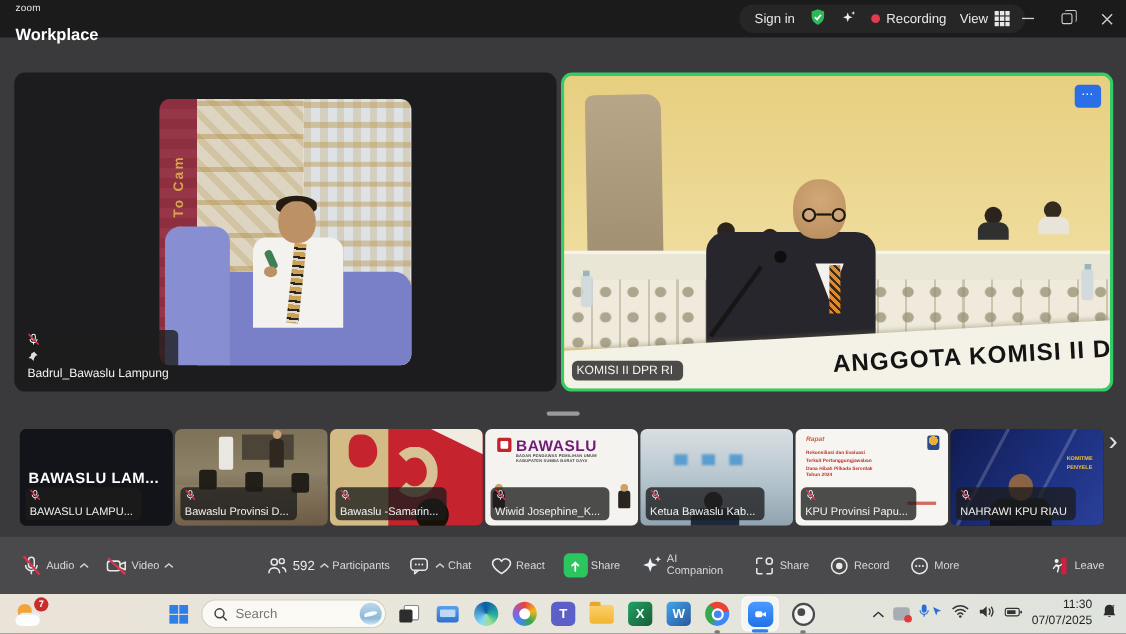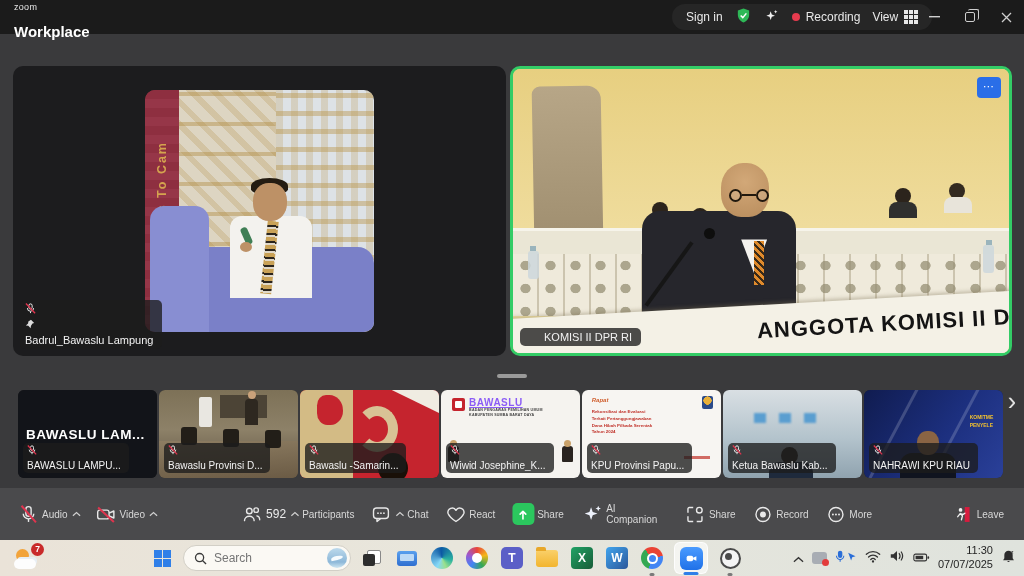--- a/index.html
+++ b/index.html
@@ -104,21 +104,21 @@
   .t3 { background:#c5242e; }
   .t3 .cream { position:absolute; left:0; top:0; width:38%; height:100%; background:#d3bb85; }
   .t3 .blob { position:absolute; left:12%; top:6%; width:26px; height:30px; background:#c5242e; border-radius:40% 60% 55% 45%; }
   .t3 .ring { position:absolute; left:40%; top:18%; width:42px; height:46px; border:10px solid #d8c295; border-radius:50%; border-left-color:transparent; }
   .t3 .cornr { position:absolute; right:0; top:0; width:34%; height:26%; background:#f0ece2; clip-path:polygon(100% 0,0 0,100% 100%); }
   .t3 .head { position:absolute; left:56%; bottom:-6%; width:30px; height:30px; background:#191008; border-radius:50%; }
   .t4 { background:#f5f3ef; }
   .t4 .lg { position:absolute; left:8%; top:9%; display:flex; gap:4px; align-items:flex-start; }
   .t4 .box { width:13px; height:13px; background:#c5242e; border-radius:2px; position:relative; }
   .t4 .box::before { content:""; position:absolute; left:3px; top:3px; width:7px; height:7px; background:#fff; border-radius:1px; }
-  .t4 .bt { color:#8b5cf6; font-weight:800; font-size:10px; letter-spacing:.5px; line-height:1;text-decoration:underline; }
+  .t4 .bt { color:#701a75; font-weight:800; font-size:14px; letter-spacing:.5px; line-height:1; }
   .t4 .sub { color:#444; font-weight:700; font-size:3.6px; line-height:1.5; letter-spacing:.2px; }
   .t4 .masc { position:absolute; bottom:18%; width:11px; height:16px; background:#2a2420; border-radius:3px 3px 1px 1px; }
   .t4 .masc::before { content:""; position:absolute; left:2px; top:-6px; width:7px; height:7px; border-radius:50%; background:#caa26a; }
   .t5 { background:linear-gradient(180deg,#d9dfe3 0%,#b3c3cc 55%,#90a3af 100%); }
   .t5 .sq { position:absolute; top:26%; width:12px; height:10px; background:#5a9ed0; filter:blur(1px); }
   .t5 .head { position:absolute; left:42%; bottom:16%; width:17px; height:17px; background:#2c2420; border-radius:50%; filter:blur(.4px); }
   .t5 .body { position:absolute; left:33%; bottom:-4%; width:44px; height:20px; background:#1e2a3c; border-radius:10px 10px 0 0; filter:blur(.4px); }
   .t6 { background:#f7f5f2; }
   .t6 .script { position:absolute; left:7%; top:8%; color:#d06030; font-style:italic; font-weight:700; font-size:6px; }
   .t6 .lines { position:absolute; left:7%; top:22%; color:#c03028; font-weight:700; font-size:4.4px; line-height:1.5; }
@@ -307,21 +307,21 @@
         <i></i>
       </div>
     <div class="rv-micarm"></div>
     <div class="rv-michead"></div>
     <div class="rv-bottle" style="left:3%; top:64%;"></div>
     <div class="rv-bottle" style="right:3%; top:62%;"></div>
     <div class="rv-desk">
       <span>ANGGOTA KOMISI II DI</span>
     </div>
     <div class="more-btn">⋯</div>
-    <div class="vlabel" style="padding-left:24px;">
+    <div class="vlabel" style="padding-left:4px;">
       <span>KOMISI II DPR RI</span>
     </div>
   </div>
 
   <div class="strip-handle"></div>
 
   <div class="filmstrip">
 
     <div class="thumb">
       <div class="art t1">
@@ -395,20 +395,39 @@
             <rect x="4.2" y="1" width="3.6" height="5.6" rx="1.8" fill="none" stroke="#fff" stroke-width="1"></rect>
             <path d="M2.6 5.6a3.4 3.4 0 0 0 6.8 0" fill="none" stroke="#fff" stroke-width="1"></path>
             <line x1="6" y1="9.4" x2="6" y2="11" stroke="#fff" stroke-width="1"></line>
             <line x1="1" y1="0.6" x2="11" y2="11.2" stroke="#e0344e" stroke-width="1.5"></line>
           </svg>
         <span>Wiwid Josephine_K...</span>
       </div>
     </div>
 
     <div class="thumb">
+      <div class="art t5">
+        <div class="sq" style="left:22%;"></div>
+          <div class="sq" style="left:40%;"></div>
+          <div class="sq" style="left:58%;"></div>
+        <div class="body"></div>
+          <div class="head"></div>
+      </div>
+      <div class="vlabel">
+        <svg width="10" height="10" viewBox="0 0 12 12">
+            <rect x="4.2" y="1" width="3.6" height="5.6" rx="1.8" fill="none" stroke="#fff" stroke-width="1"></rect>
+            <path d="M2.6 5.6a3.4 3.4 0 0 0 6.8 0" fill="none" stroke="#fff" stroke-width="1"></path>
+            <line x1="6" y1="9.4" x2="6" y2="11" stroke="#fff" stroke-width="1"></line>
+            <line x1="1" y1="0.6" x2="11" y2="11.2" stroke="#e0344e" stroke-width="1.5"></line>
+          </svg>
+        <span>Ketua Bawaslu Kab...</span>
+      </div>
+    </div>
+
+    <div class="thumb">
       <div class="art t6">
         <div class="script">Rapat</div>
         <div class="lines">
           <div>Rekonsiliasi dan Evaluasi</div>
           <div>Terkait Pertanggungjawaban</div>
           <div>Dana Hibah Pilkada Serentak</div>
           <div>Tahun 2024</div>
         </div>
         <div class="kpu"></div>
         <div class="foot"></div>
@@ -418,39 +437,20 @@
             <rect x="4.2" y="1" width="3.6" height="5.6" rx="1.8" fill="none" stroke="#fff" stroke-width="1"></rect>
             <path d="M2.6 5.6a3.4 3.4 0 0 0 6.8 0" fill="none" stroke="#fff" stroke-width="1"></path>
             <line x1="6" y1="9.4" x2="6" y2="11" stroke="#fff" stroke-width="1"></line>
             <line x1="1" y1="0.6" x2="11" y2="11.2" stroke="#e0344e" stroke-width="1.5"></line>
           </svg>
         <span>KPU Provinsi Papu...</span>
       </div>
     </div>
 
     <div class="thumb">
-      <div class="art t5">
-        <div class="sq" style="left:22%;"></div>
-          <div class="sq" style="left:40%;"></div>
-          <div class="sq" style="left:58%;"></div>
-        <div class="body"></div>
-          <div class="head"></div>
-      </div>
-      <div class="vlabel">
-        <svg width="10" height="10" viewBox="0 0 12 12">
-            <rect x="4.2" y="1" width="3.6" height="5.6" rx="1.8" fill="none" stroke="#fff" stroke-width="1"></rect>
-            <path d="M2.6 5.6a3.4 3.4 0 0 0 6.8 0" fill="none" stroke="#fff" stroke-width="1"></path>
-            <line x1="6" y1="9.4" x2="6" y2="11" stroke="#fff" stroke-width="1"></line>
-            <line x1="1" y1="0.6" x2="11" y2="11.2" stroke="#e0344e" stroke-width="1.5"></line>
-          </svg>
-        <span>Ketua Bawaslu Kab...</span>
-      </div>
-    </div>
-
-    <div class="thumb">
       <div class="art t7">
         <div class="streak"></div>
           <div class="streak" style="left:64%;"></div>
         <div class="txt">
             <div>KOMITME</div>
             <div>PENYELE</div>
           </div>
         <div class="body"></div>
           <div class="head"></div>
       </div>

